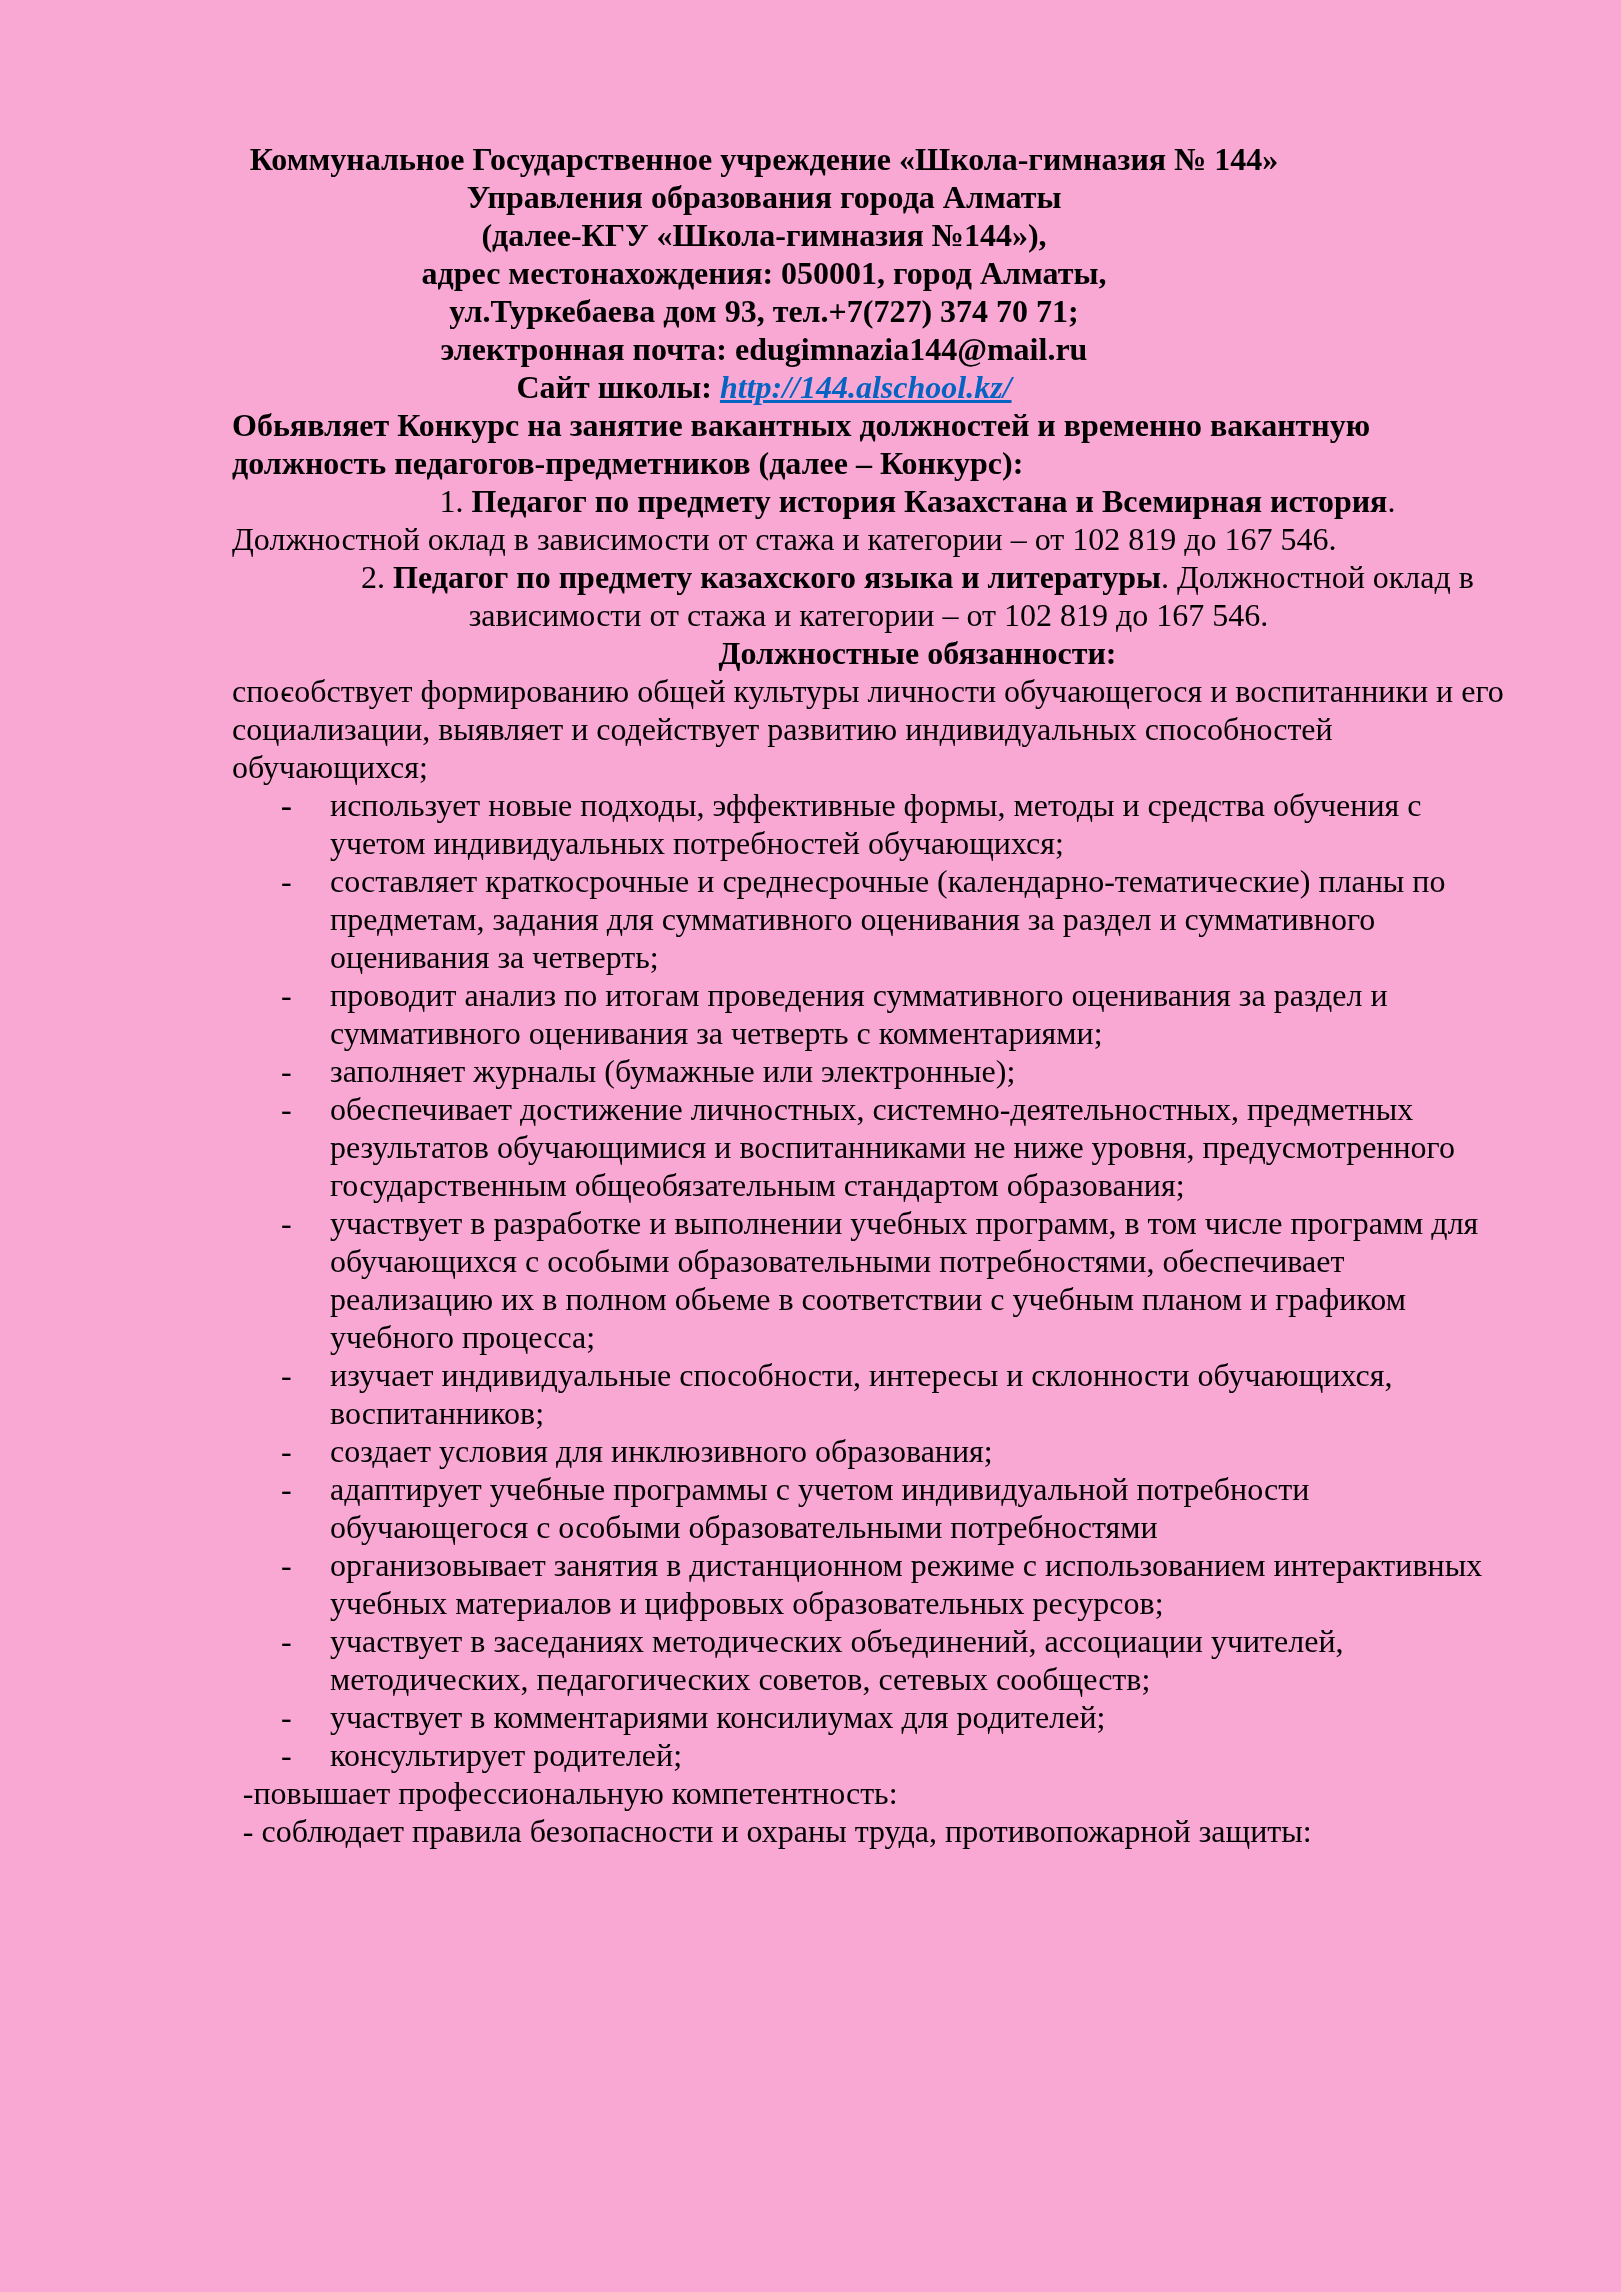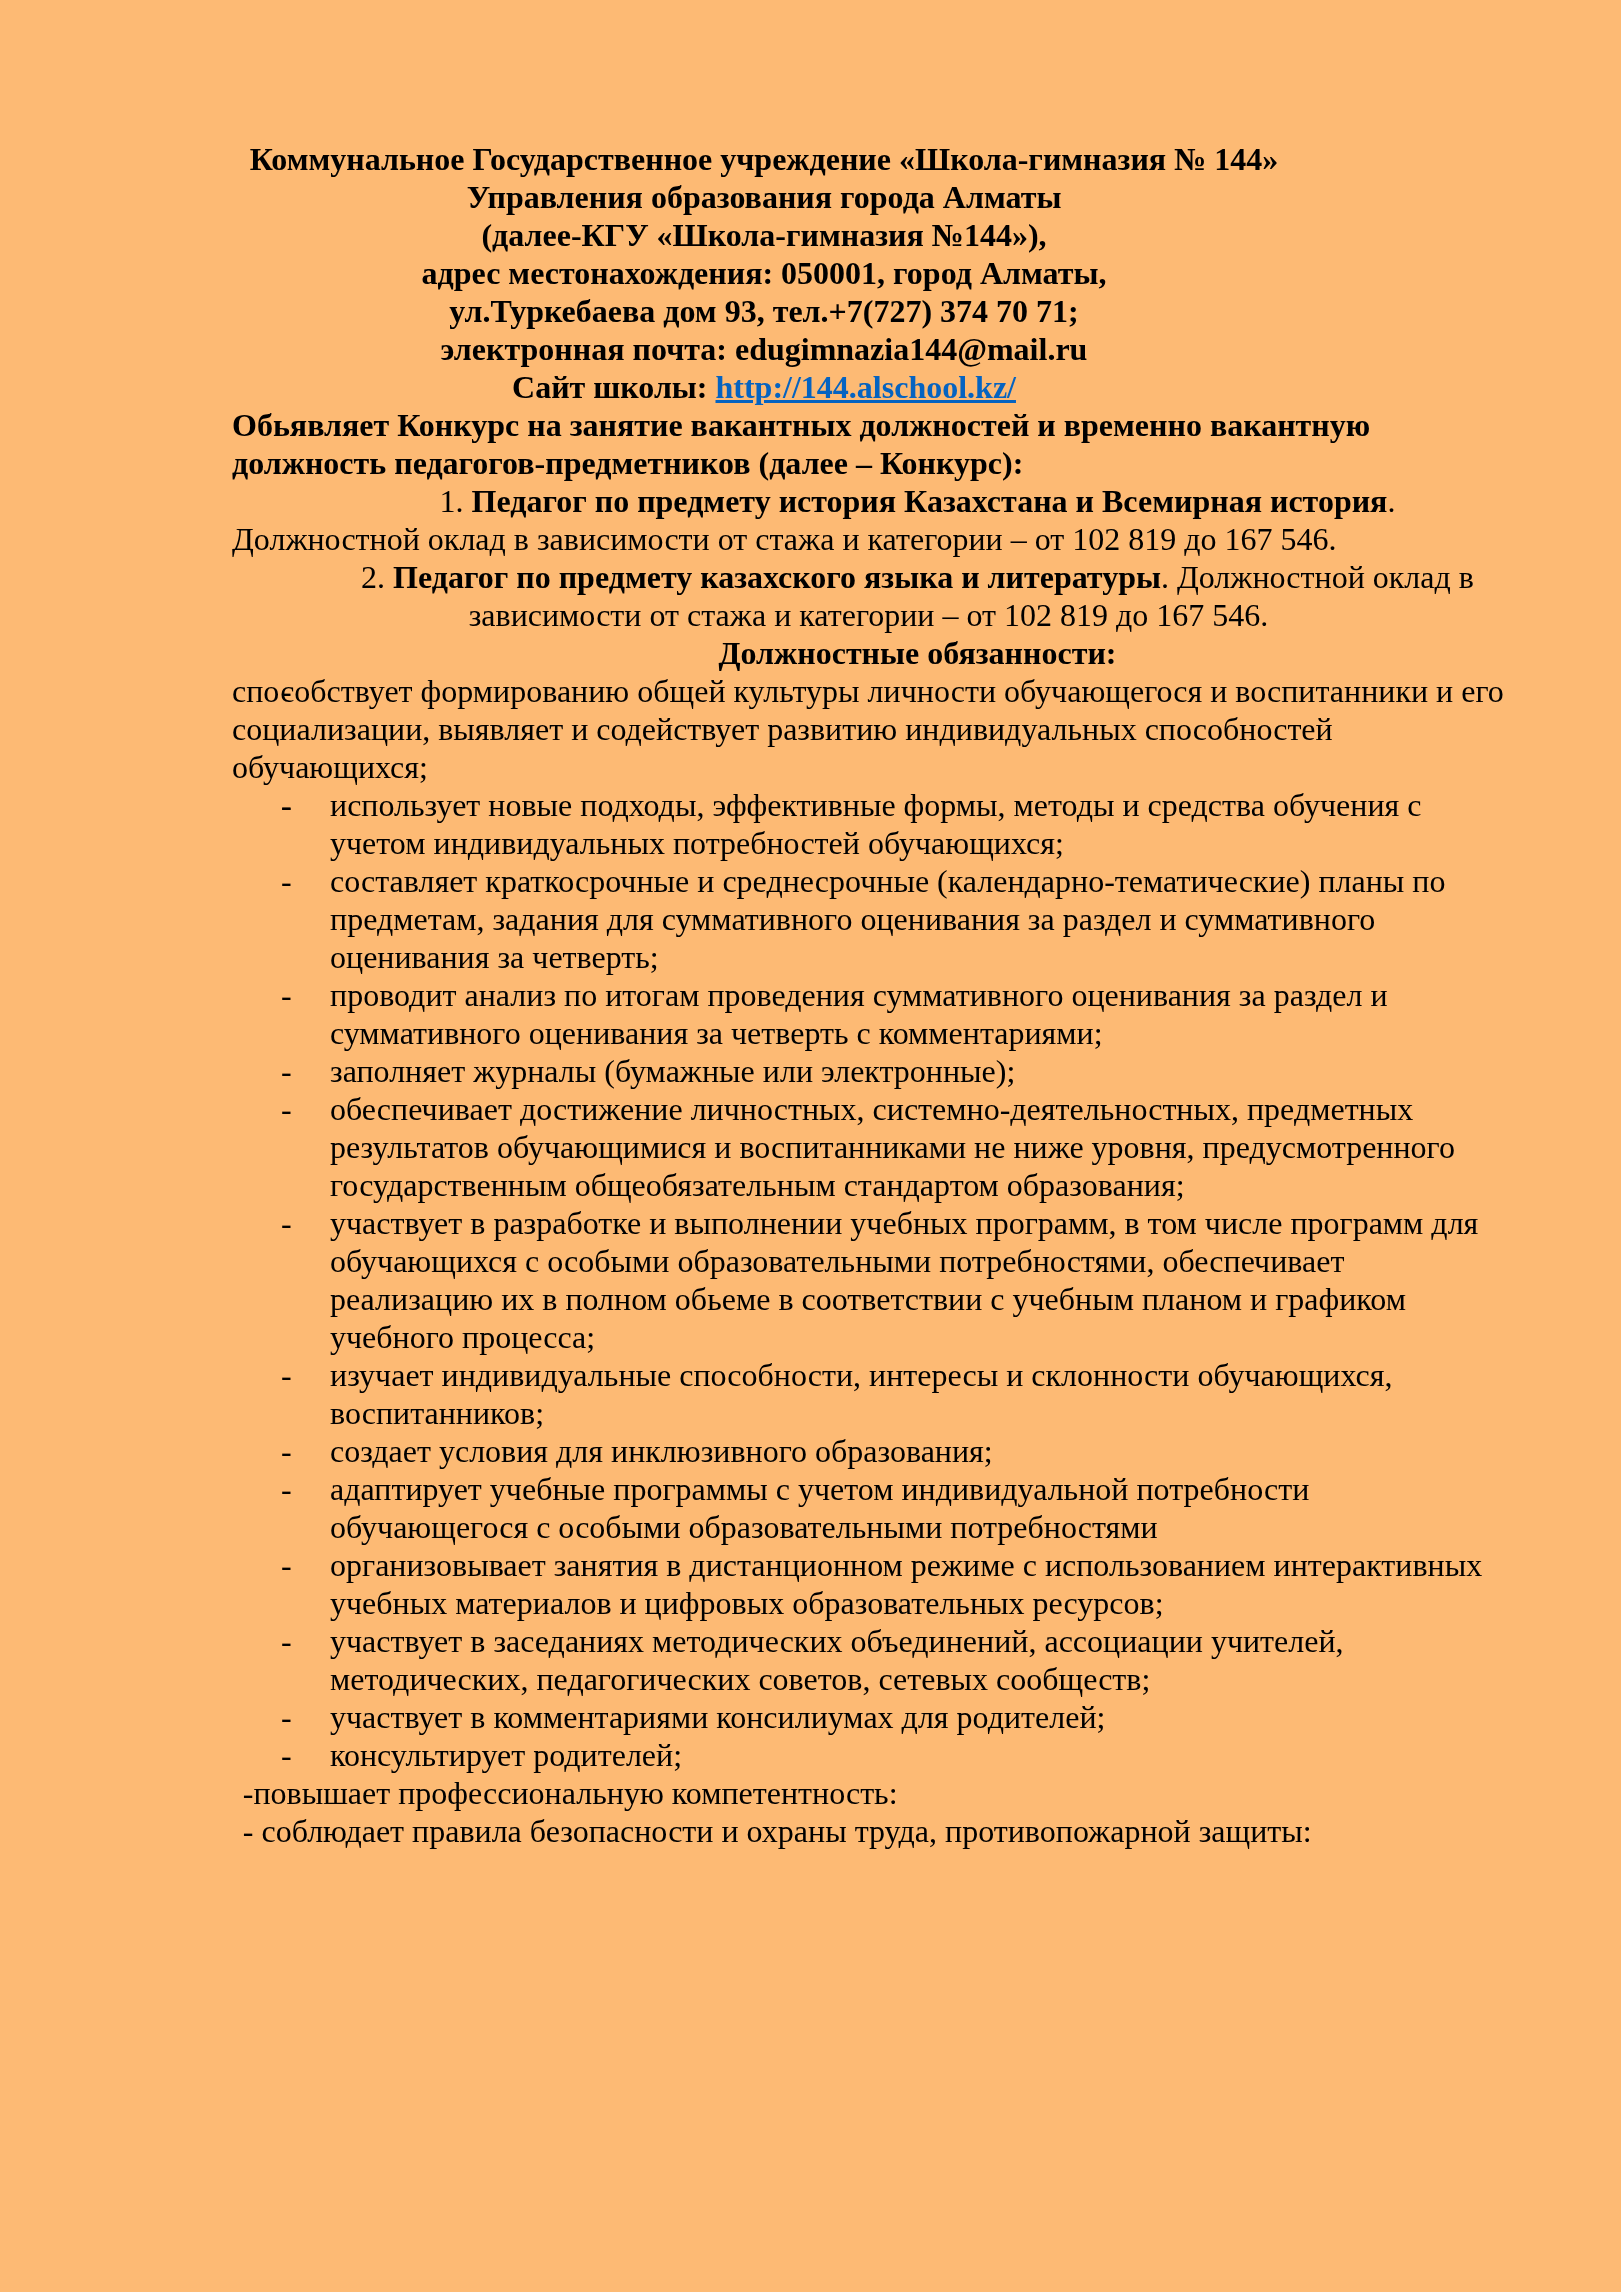--- a/index.html
+++ b/index.html
@@ -1,34 +1,34 @@
 <!DOCTYPE html>
 <html><head>
 <meta charset="utf-8">
 <style>
   html,body{margin:0;padding:0;background:#ffffff;}
   .page{
     position:relative;
     width:1621px;height:2293px;
-    background:#fdba74;
+    background:#f9a8d4;
     font-family:"Liberation Serif","DejaVu Serif",serif;
     font-size:32px;line-height:38px;color:#000000;
     overflow:hidden;
   }
   .content{position:absolute;left:232px;top:140px;width:1273px;}
   .doc-header{font-weight:bold;text-align:center;width:1064px;}
   .h-line{margin:0;}
   .para{margin:0;font-family:Liberation Serif, serif;}
   .bold{font-weight:bold;}
   .indent{text-indent:98px;text-align:center;}
   .duty{position:relative;margin:0;}
   .bullet{padding-left:98px;}
   .bullet .marker{position:absolute;left:49px;top:0;}
   .dashline{padding-left:10.8px;}
-  a.link{color:#0563C1;text-decoration:underline;font-weight:bold;}
+  a.link{color:#0563C1;text-decoration:underline;font-weight:bold;font-style:italic;}
 </style>
 </head>
 <body>
 
 <div class="page">
   <div class="content">
 
     <div class="doc-header">
       <div class="h-line">Коммунальное Государственное учреждение «Школа-гимназия № 144»</div>
       <div class="h-line">Управления образования города Алматы</div>

